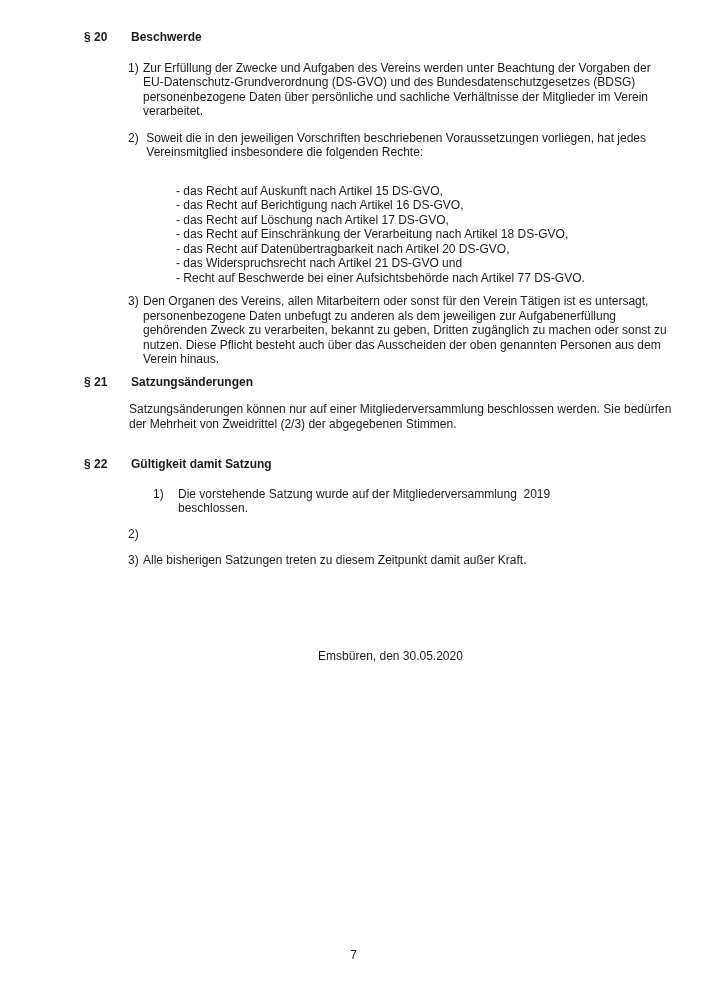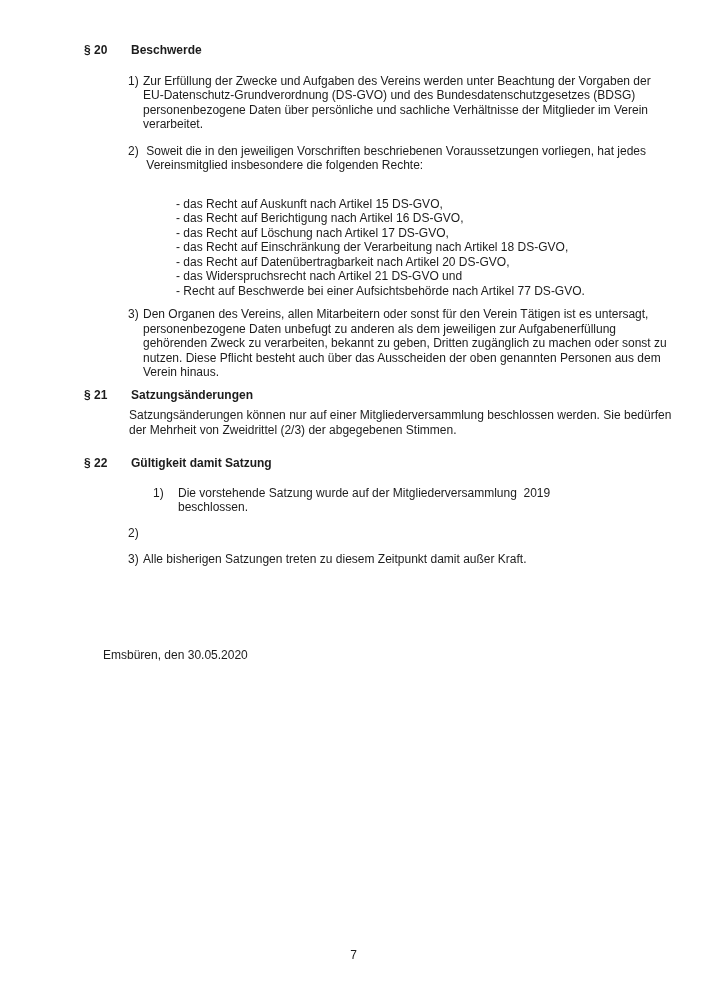--- a/index.html
+++ b/index.html
@@ -1,36 +1,36 @@
 <!DOCTYPE html>
 <html><head>
 <meta charset="utf-8">
 <style>
   html,body{margin:0;padding:0;background:#ffffff;}
   .page{
     position:relative;
     width:707px;height:1000px;
     background:#ffffff;
     box-sizing:border-box;
-    padding-top:43px;
+    padding-top:30px;
     font-family:"Liberation Sans",sans-serif;
     font-size:12px;line-height:14.5px;
     color:#1c1c1c;
     overflow:hidden;
   }
   .sec-heading{display:flex;margin-left:84px;font-weight:bold;}
   .snum{width:47px;flex:none;}
   .item{display:flex;margin-left:128px;margin-right:30px;}
   .inum{width:15px;flex:none;}
   .itext{white-space:pre-wrap;}
   .item.deep{margin-left:153px;}
   .item.deep .inum{width:25px;}
   .dash-list{margin-left:176px;margin-right:20px;white-space:pre-wrap;}
   .para{margin-left:129px;margin-right:24px;white-space:pre-wrap;}
-  .closing{margin-left:103px;}
+  .closing{margin-left:74px;text-align:center;}
   .page-number{position:absolute;top:948px;left:0;right:0;text-align:center;}
 </style>
 </head>
 <body>
 
 <div class="page">
 
   <div class="sec-heading">
     <span class="snum">§ 20</span>
     <span class="stitle">Beschwerde</span>
@@ -65,24 +65,24 @@
 gehörenden Zweck zu verarbeiten, bekannt zu geben, Dritten zugänglich zu machen oder sonst zu
 nutzen. Diese Pflicht besteht auch über das Ausscheiden der oben genannten Personen aus dem
 Verein hinaus.</span>
   </div>
 
   <div class="sec-heading" style="margin-top:8px">
     <span class="snum">§ 21</span>
     <span class="stitle">Satzungsänderungen</span>
   </div>
 
-  <div class="para" style="margin-top:6px">Satzungsänderungen können nur auf einer Mitgliederversammlung beschlossen werden. Sie bedürfen
+  <div class="para" style="margin-top:13px">Satzungsänderungen können nur auf einer Mitgliederversammlung beschlossen werden. Sie bedürfen
 der Mehrheit von Zweidrittel (2/3) der abgegebenen Stimmen.</div>
 
-  <div class="sec-heading" style="margin-top:19px">
+  <div class="sec-heading" style="margin-top:26px">
     <span class="snum">§ 22</span>
     <span class="stitle">Gültigkeit damit Satzung</span>
   </div>
 
   <div class="item deep" style="margin-top:15px">
     <span class="inum">1)</span>
     <span class="itext">Die vorstehende Satzung wurde auf der Mitgliederversammlung  2019
 beschlossen.</span>
   </div>
 

